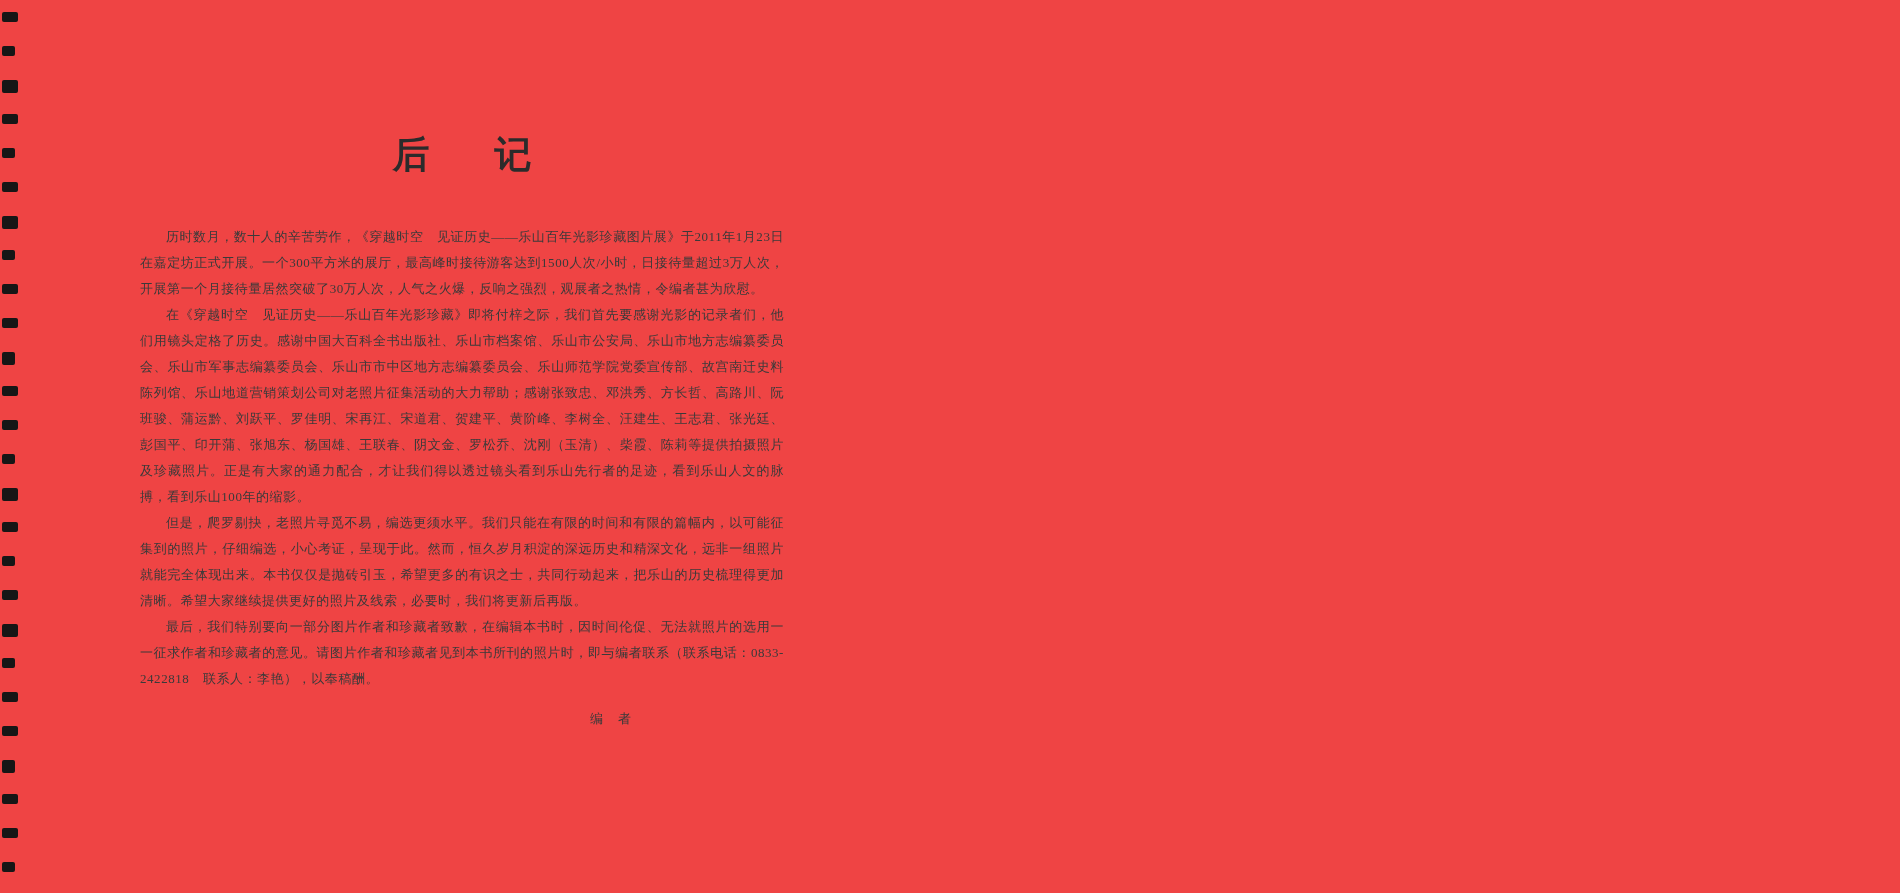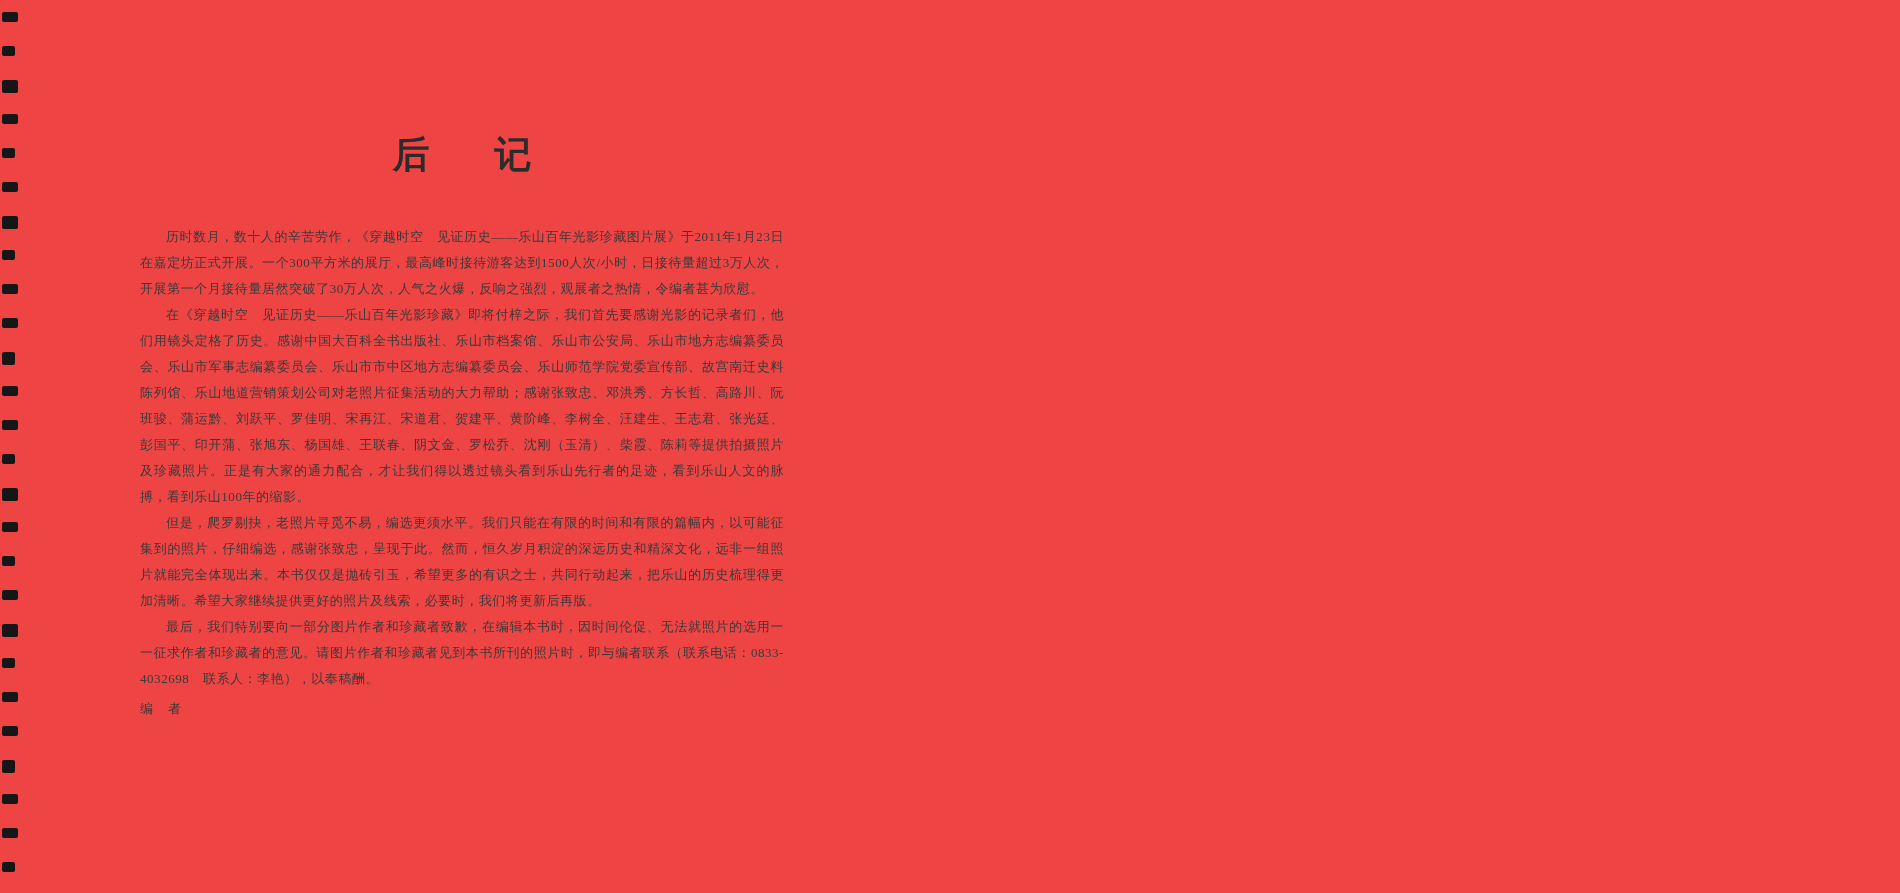--- a/index.html
+++ b/index.html
@@ -44,22 +44,22 @@
   .doc-body p {
     margin: 0;
     font-size: 13px;
     line-height: 26px;
     letter-spacing: 0.55px;
     text-align: justify;
     text-indent: 2em;
     color: #3a3a3a;
   }
   .signature-block {
-    margin-top: 4px;
-    text-align: left;
+    margin-top: 14px;
+    text-align: right;
     padding-right: 152px;
     color: #3a3a3a;
   }
   .signature-block .sig-line {
     font-size: 13px;
     line-height: 26px;
     letter-spacing: 1px;
   }
 </style>
 </head>
@@ -96,22 +96,22 @@
       <div class="edge-mark" style="top: 862px; left: 2px; width: 13px; height: 10px; background: rgb(22, 22, 22);"></div>
     </div>
 
   <div class="page-content">
 
     <h1 class="doc-title">后　记</h1>
 
     <div class="doc-body">
       <p>历时数月，数十人的辛苦劳作，《穿越时空　见证历史——乐山百年光影珍藏图片展》于2011年1月23日在嘉定坊正式开展。一个300平方米的展厅，最高峰时接待游客达到1500人次/小时，日接待量超过3万人次，开展第一个月接待量居然突破了30万人次，人气之火爆，反响之强烈，观展者之热情，令编者甚为欣慰。</p>
       <p>在《穿越时空　见证历史——乐山百年光影珍藏》即将付梓之际，我们首先要感谢光影的记录者们，他们用镜头定格了历史。感谢中国大百科全书出版社、乐山市档案馆、乐山市公安局、乐山市地方志编纂委员会、乐山市军事志编纂委员会、乐山市市中区地方志编纂委员会、乐山师范学院党委宣传部、故宫南迁史料陈列馆、乐山地道营销策划公司对老照片征集活动的大力帮助；感谢张致忠、邓洪秀、方长哲、高路川、阮班骏、蒲运黔、刘跃平、罗佳明、宋再江、宋道君、贺建平、黄阶峰、李树全、汪建生、王志君、张光廷、彭国平、印开蒲、张旭东、杨国雄、王联春、阴文金、罗松乔、沈刚（玉清）、柴霞、陈莉等提供拍摄照片及珍藏照片。正是有大家的通力配合，才让我们得以透过镜头看到乐山先行者的足迹，看到乐山人文的脉搏，看到乐山100年的缩影。</p>
-      <p>但是，爬罗剔抉，老照片寻觅不易，编选更须水平。我们只能在有限的时间和有限的篇幅内，以可能征集到的照片，仔细编选，感谢张致忠，呈现于此。然而，恒久岁月积淀的深远历史和精深文化，远非一组照片就能完全体现出来。本书仅仅是抛砖引玉，希望更多的有识之士，共同行动起来，把乐山的历史梳理得更加清晰。希望大家继续提供更好的照片及线索，必要时，我们将更新后再版。</p>
-      <p>最后，我们特别要向一部分图片作者和珍藏者致歉，在编辑本书时，因时间伦促、无法就照片的选用一一征求作者和珍藏者的意见。请图片作者和珍藏者见到本书所刊的照片时，即与编者联系（联系电话：0833-4032698　联系人：李艳），以奉稿酬。</p>
+      <p>但是，爬罗剔抉，老照片寻觅不易，编选更须水平。我们只能在有限的时间和有限的篇幅内，以可能征集到的照片，仔细编选，小心考证，呈现于此。然而，恒久岁月积淀的深远历史和精深文化，远非一组照片就能完全体现出来。本书仅仅是抛砖引玉，希望更多的有识之士，共同行动起来，把乐山的历史梳理得更加清晰。希望大家继续提供更好的照片及线索，必要时，我们将更新后再版。</p>
+      <p>最后，我们特别要向一部分图片作者和珍藏者致歉，在编辑本书时，因时间伦促、无法就照片的选用一一征求作者和珍藏者的意见。请图片作者和珍藏者见到本书所刊的照片时，即与编者联系（联系电话：0833-2422818　联系人：李艳），以奉稿酬。</p>
     </div>
 
     <div class="signature-block">
       <div class="sig-line">编　者</div>
     </div>
 
   </div>
 </div>
 
 </body></html>

